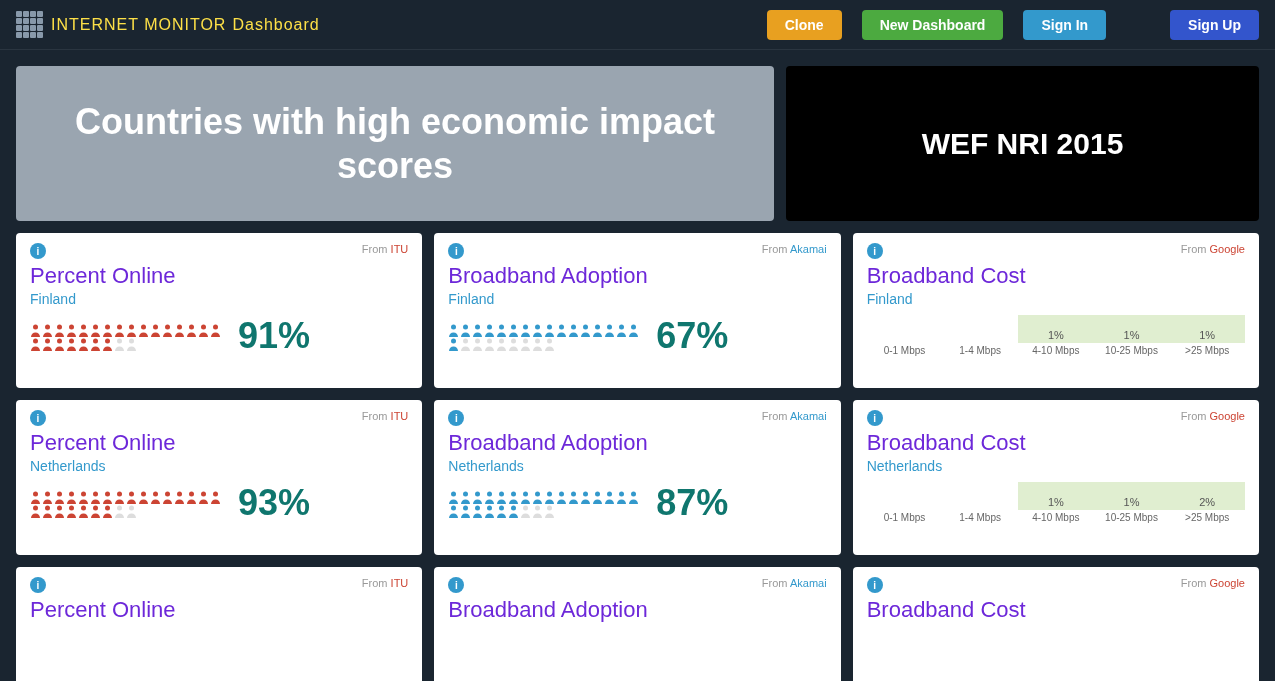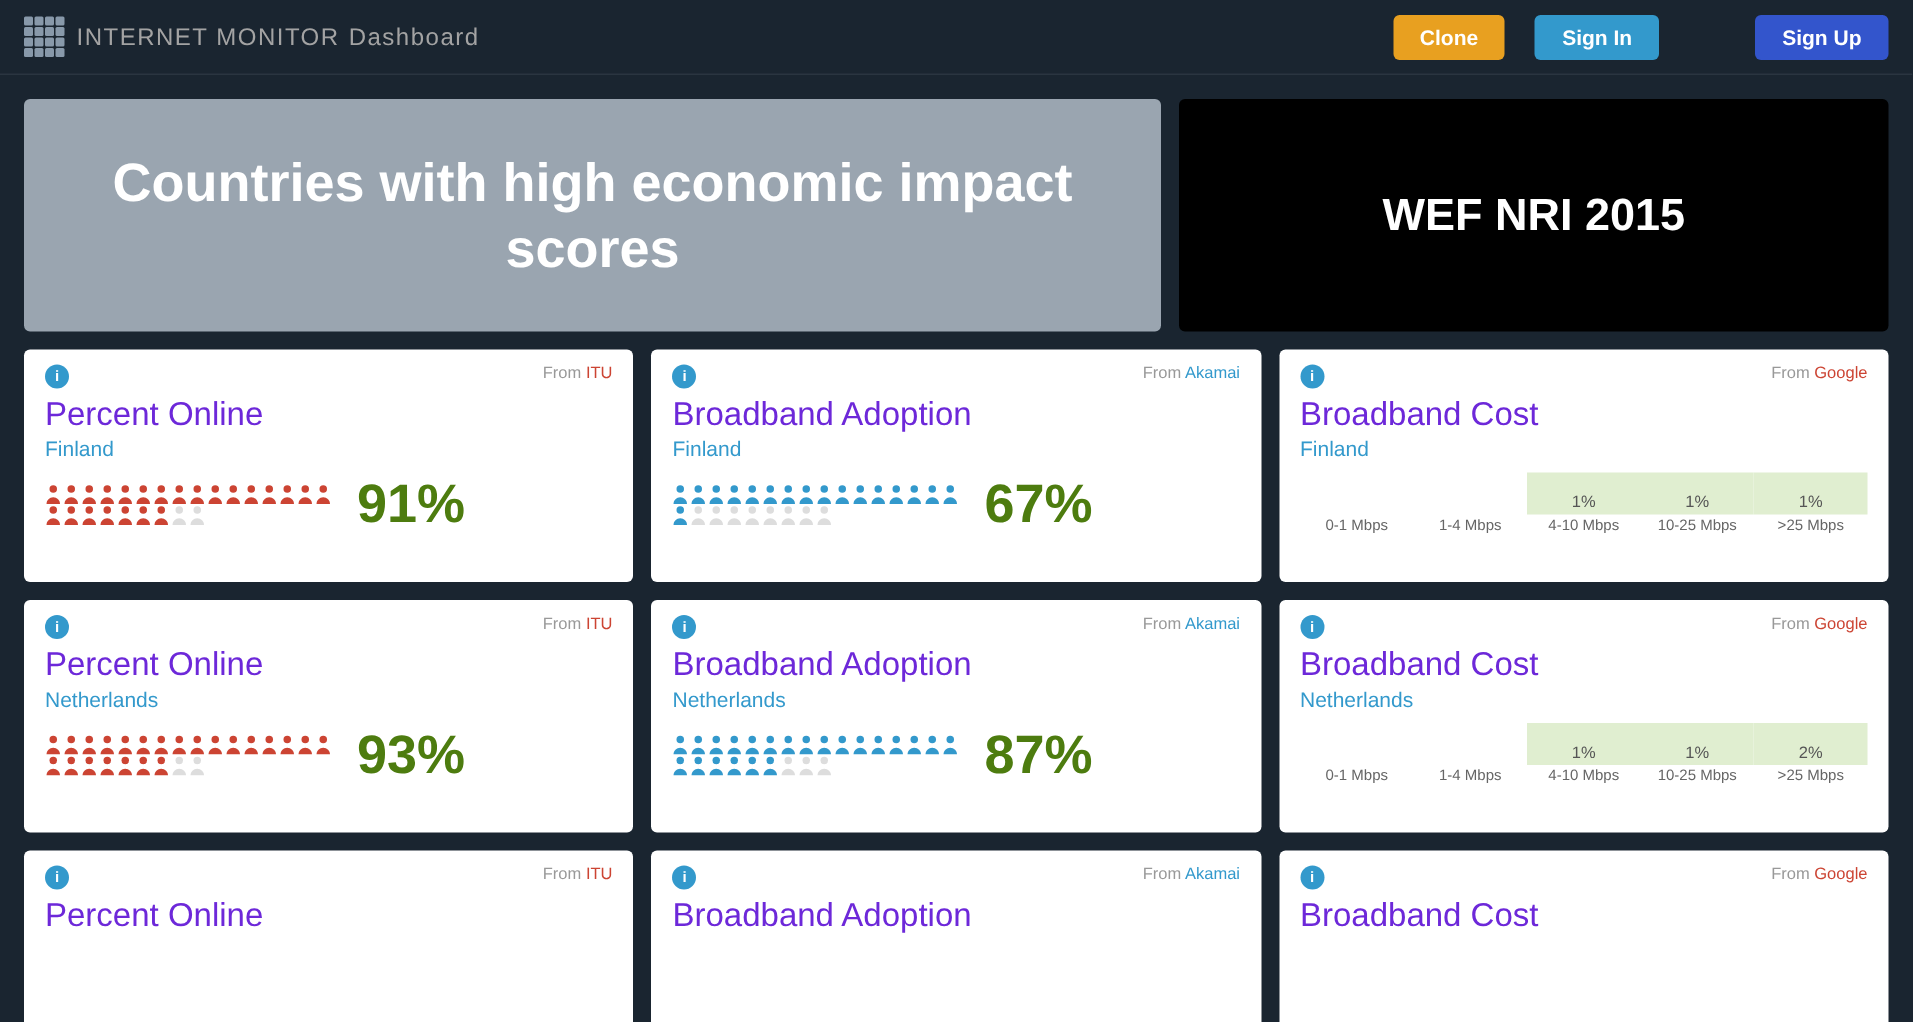--- a/index.html
+++ b/index.html
@@ -30,21 +30,21 @@
       width: 6px; height: 6px;
       background: #8899aa;
       border-radius: 1px;
     }
     .logo-text {
       color: #fff;
       font-size: 18px;
       font-weight: bold;
       letter-spacing: 1px;
     }
-    .logo-text span { color: #a3a3a3; font-weight: normal; font-size: 16px; }
+    .logo-text span { color: #fde047; font-weight: normal; font-size: 16px; }
     .header-buttons { display: flex; gap: 20px; align-items: center; }
     .btn {
       padding: 7px 18px;
       border: none;
       border-radius: 4px;
       font-size: 14px;
       font-weight: bold;
       cursor: pointer;
       color: #fff;
     }
@@ -159,21 +159,21 @@
       width: 200px;
     }
     .person-icon {
       width: 11px; height: 13px;
       display: inline-block;
     }
     .person-icon svg { width: 11px; height: 13px; }
     .pct-label {
       font-size: 36px;
       font-weight: bold;
-      color: #4d7c0f;
+      color: #0f766e;
     }
 
     
     .bb-cost-bars {
       margin-top: 8px;
     }
     .bb-bar-row {
       display: flex;
       gap: 0;
       margin-bottom: 2px;
@@ -228,20 +228,21 @@
         <span></span>
         <span></span>
     </div>
     <div class="logo-text">
       <span>INTERNET MONITOR</span>
       <span>Dashboard</span>
     </div>
   </div>
   <div class="header-buttons">
     <button class="btn btn-clone">Clone</button>
+    <button class="btn btn-new">New Dashboard</button>
     <button class="btn btn-signin">Sign In</button>
     <button class="btn btn-signup">Sign Up</button>
   </div>
 </div>
 
 <div id="main">
 
   <div class="banner-row">
     <div class="banner-large">
       <h1>Countries with high economic impact scores</h1>

